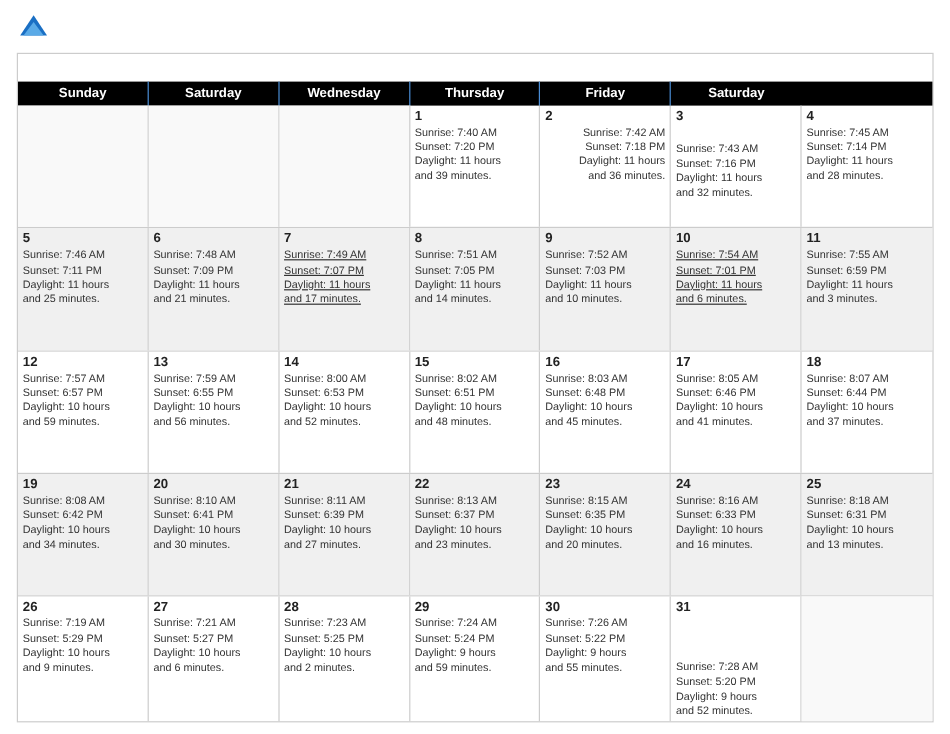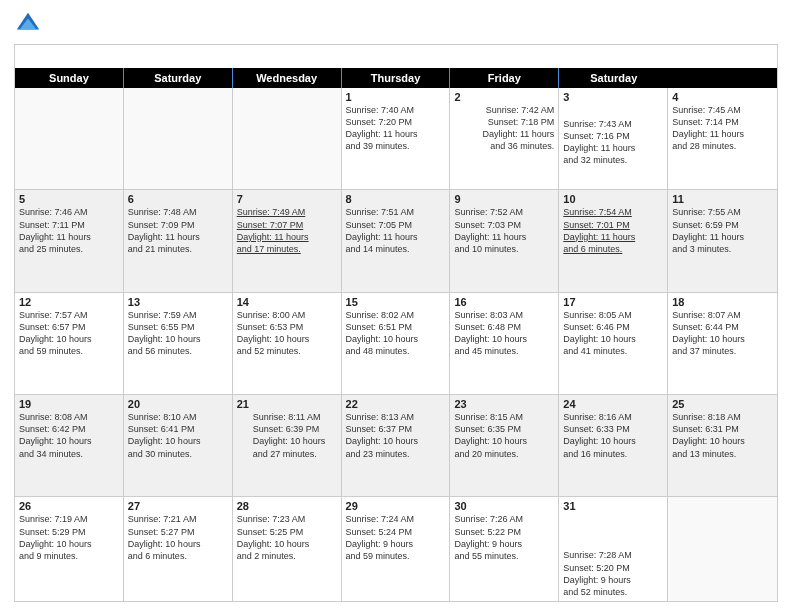--- a/index.html
+++ b/index.html
@@ -292,21 +292,21 @@
           </div>
           <div class="cal-cell shaded">
             <div class="day-num">20</div>
             <div class="cell-text" style="white-space: pre-line;">Sunrise: 8:10 AM
 Sunset: 6:41 PM
 Daylight: 10 hours
 and 30 minutes.</div>
           </div>
           <div class="cal-cell shaded">
             <div class="day-num">21</div>
-            <div class="cell-text" style="white-space: pre-line; margin-left: 16px;">Sunrise: 8:11 AM
+            <div class="cell-text" style="white-space: pre-line;">Sunrise: 8:11 AM
 Sunset: 6:39 PM
 Daylight: 10 hours
 and 27 minutes.</div>
           </div>
           <div class="cal-cell shaded">
             <div class="day-num">22</div>
             <div class="cell-text" style="white-space: pre-line;">Sunrise: 8:13 AM
 Sunset: 6:37 PM
 Daylight: 10 hours
 and 23 minutes.</div>

